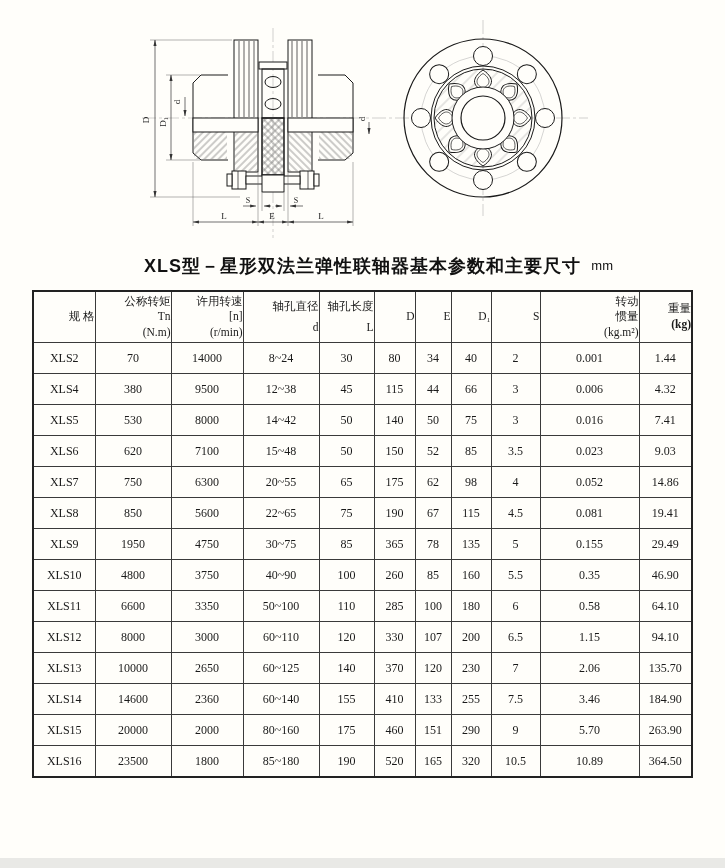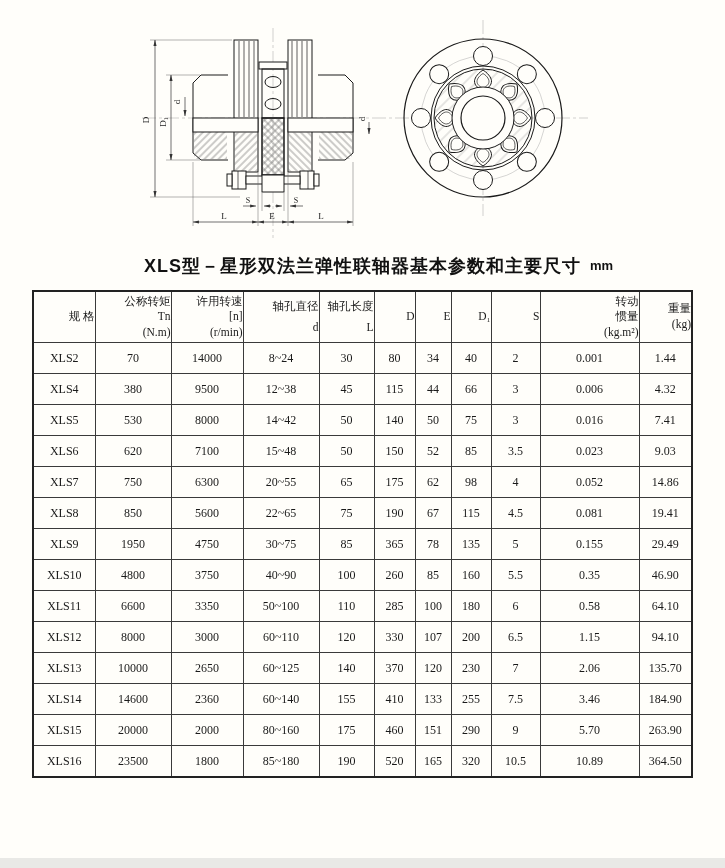--- a/index.html
+++ b/index.html
@@ -3,29 +3,29 @@
 <meta charset="utf-8">
 <style>
   html,body{margin:0;padding:0;background:#fffefa;}
   .page{position:relative;width:725px;height:868px;background:#fffefa;overflow:hidden;
         font-family:"Liberation Serif","DejaVu Serif",serif;color:#1a1a1a;}
   .drawing-svg{position:absolute;top:0;left:0;}
   .title-row{position:absolute;top:254px;left:0;width:725px;height:26px;text-align:center;}
   .page-title{display:inline-block;font-family:"Liberation Sans","DejaVu Sans",sans-serif;
         font-weight:bold;font-size:18px;letter-spacing:1px;color:#111;}
   .unit-label{position:absolute;top:4px;right:112px;font-family:"Liberation Sans",sans-serif;
-        font-size:13px;font-weight:bold;color:#111;}
+        font-size:13px;font-weight:normal;color:#111;}
   table.params{position:absolute;top:290px;left:32px;border-collapse:collapse;table-layout:fixed;
         width:659px;border:2px solid #222;}
   table.params th,table.params td{border:1px solid #3a3a3a;text-align:center;vertical-align:middle;
         padding:0;overflow:hidden;}
   table.params th{height:50px;font-weight:normal;font-size:11.5px;line-height:1.35;text-align:right;}
   table.params td{height:30px;font-size:12px;}
   .hl{display:block;}
-  .hl.gap{}
+  .hl.gap{font-weight:bold;}
   .hl.gap2{margin-top:5px;}
   .bottom-strip{position:absolute;top:858px;left:0;width:725px;height:10px;background:#e9e9e6;}
 </style>
 </head>
 <body>
 
 <div class="page">
 
   <svg class="drawing-svg" width="725" height="248" viewBox="0 0 725 248">
     <defs>

